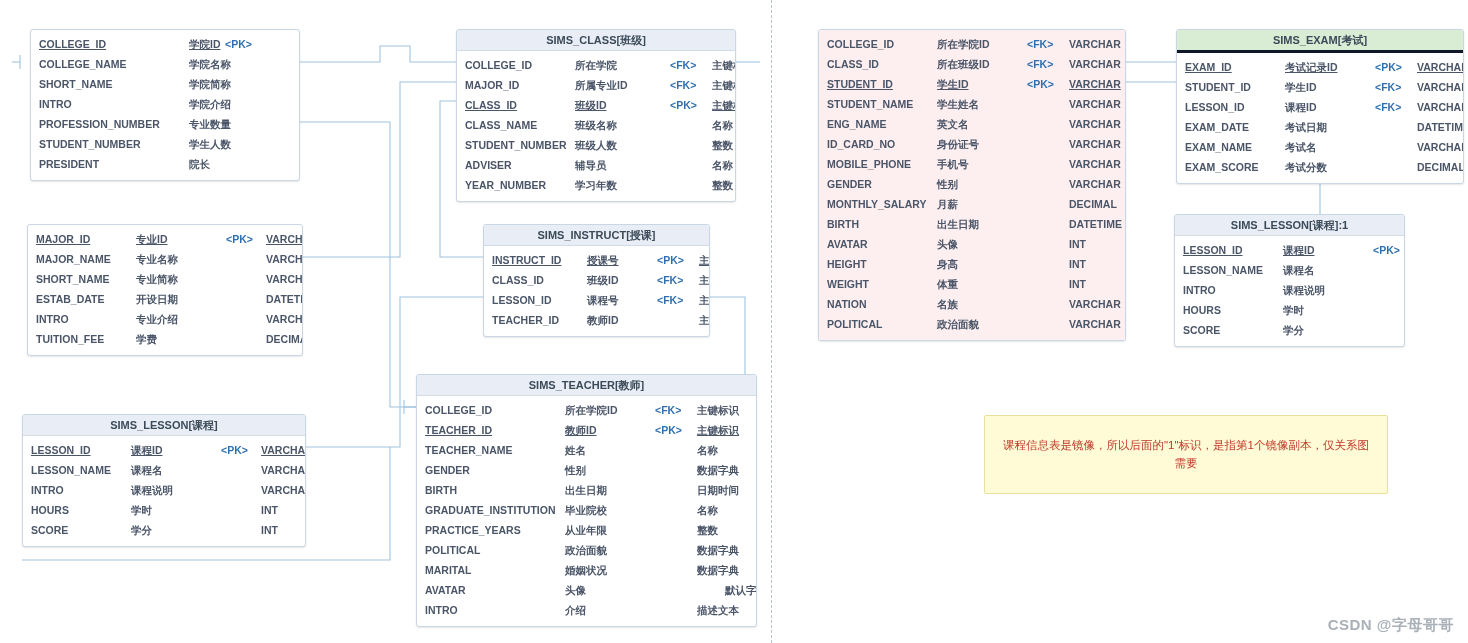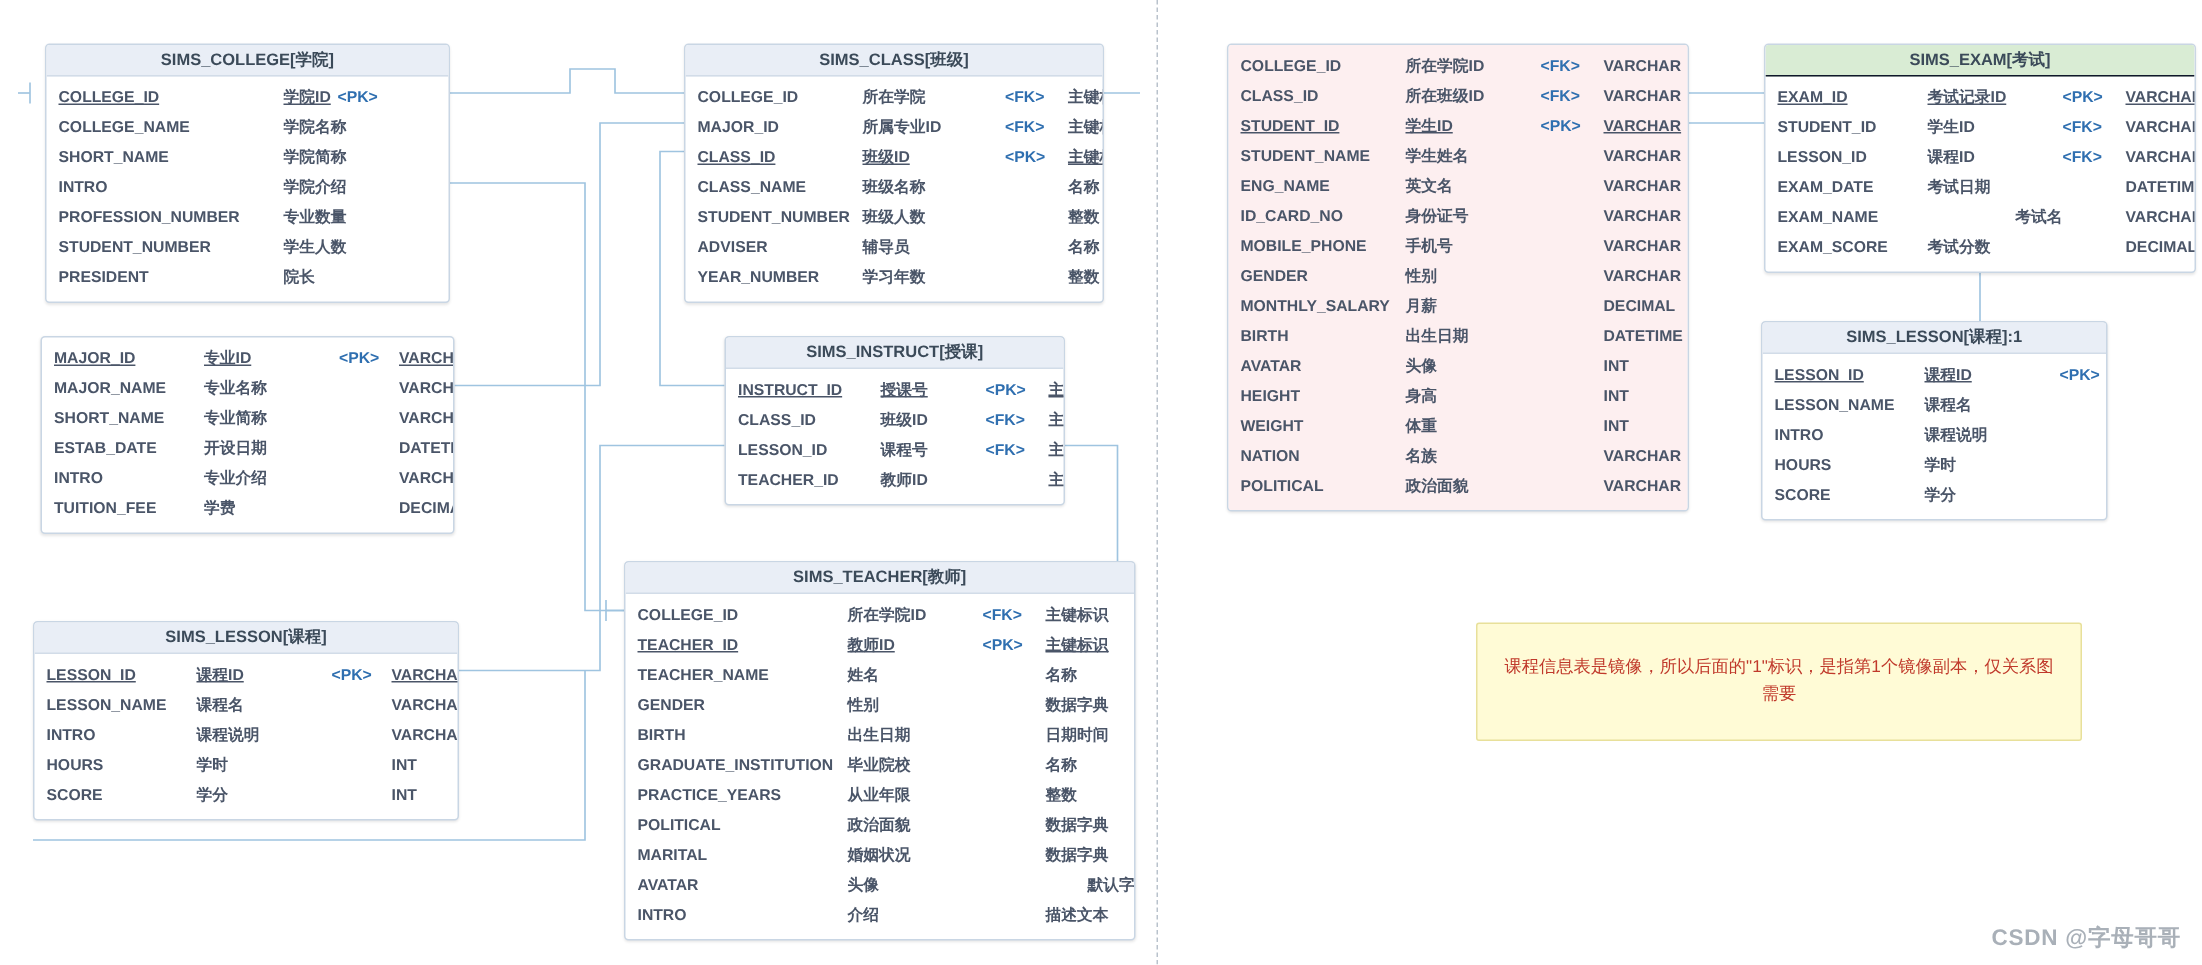--- a/index.html
+++ b/index.html
@@ -50,21 +50,21 @@
     white-space: nowrap;
   }
   .table-title.red {
     background: #d81b20;
     color: #ffffff;
     border-bottom: 1px solid #c01014;
   }
   .table-title.green {
     background: #d9ecd4;
     color: #3b4a59;
-    border-bottom: 1px solid #0f172a;
+    border-bottom: 3px solid #0f172a;
   }
   .table-body {
     padding: 4px 0 6px 0;
     font-weight: bold;
   }
   .table-body.pink {
     background: #fdeff0;
   }
   .row {
     display: flex;
@@ -152,21 +152,20 @@
       <path d="M1126 62 L1176 62"></path>
 
       <path d="M22 560 L390 560 L390 447"></path>
     </g>
   </svg>
 
   <div class="divider" style="left:771px"></div>
 
   <div id="tables-host">
       <div class="table-box" style="left: 30px; top: 29px; width: 270px;">
-        <div class="table-title">SIMS_COLLEGE[学院]</div>
         <div class="table-body">
           <div class="row">
             <span class="c-name u" style="width: 150px; flex: 0 0 150px;">COLLEGE_ID</span>
             <span class="c-cn u" style="width: 36px; flex: 0 0 36px;">学院ID</span>
             <span class="c-key" style="width: 75px; flex: 0 0 75px;">&lt;PK&gt;</span>
           </div>
           <div class="row">
             <span class="c-name" style="width: 150px; flex: 0 0 150px;">COLLEGE_NAME</span>
             <span class="c-cn" style="width: 36px; flex: 0 0 36px;">学院名称</span>
             <span class="c-key" style="width: 75px; flex: 0 0 75px;"></span>
@@ -544,21 +543,21 @@
           </div>
           <div class="row">
             <span class="c-name" style="width: 100px; flex: 0 0 100px;">EXAM_DATE</span>
             <span class="c-cn" style="width: 90px; flex: 0 0 90px;">考试日期</span>
             <span class="c-key" style="width: 42px; flex: 0 0 42px;"></span>
             <span class="c-type" style="width: 70px; flex: 0 0 70px;">DATETIME</span>
             <span class="c-len" style="width: 35px; flex: 0 0 35px;"></span>
           </div>
           <div class="row">
             <span class="c-name" style="width: 100px; flex: 0 0 100px;">EXAM_NAME</span>
-            <span class="c-cn" style="width: 90px; flex: 0 0 90px; text-align: right;">考试名</span>
+            <span class="c-cn" style="width: 90px; flex: 0 0 90px;">考试名</span>
             <span class="c-key" style="width: 42px; flex: 0 0 42px;"></span>
             <span class="c-type" style="width: 70px; flex: 0 0 70px;">VARCHAR</span>
           </div>
           <div class="row">
             <span class="c-name" style="width: 100px; flex: 0 0 100px;">EXAM_SCORE</span>
             <span class="c-cn" style="width: 90px; flex: 0 0 90px;">考试分数</span>
             <span class="c-key" style="width: 42px; flex: 0 0 42px;"></span>
             <span class="c-type" style="width: 70px; flex: 0 0 70px;">DECIMAL</span>
           </div>
         </div>

